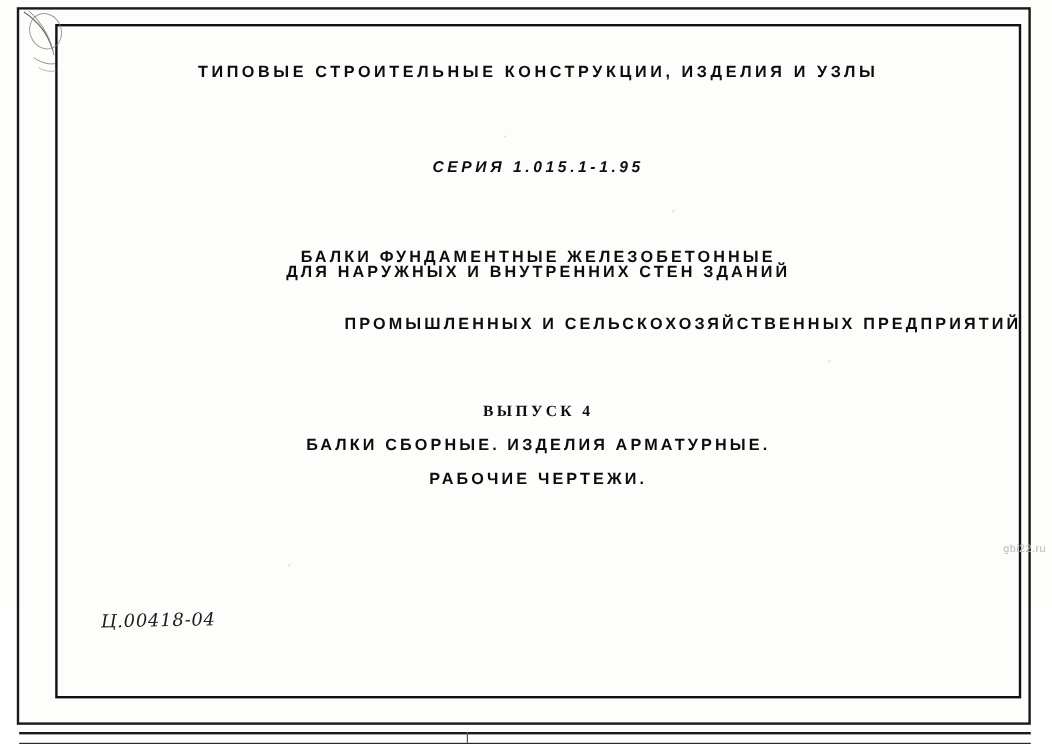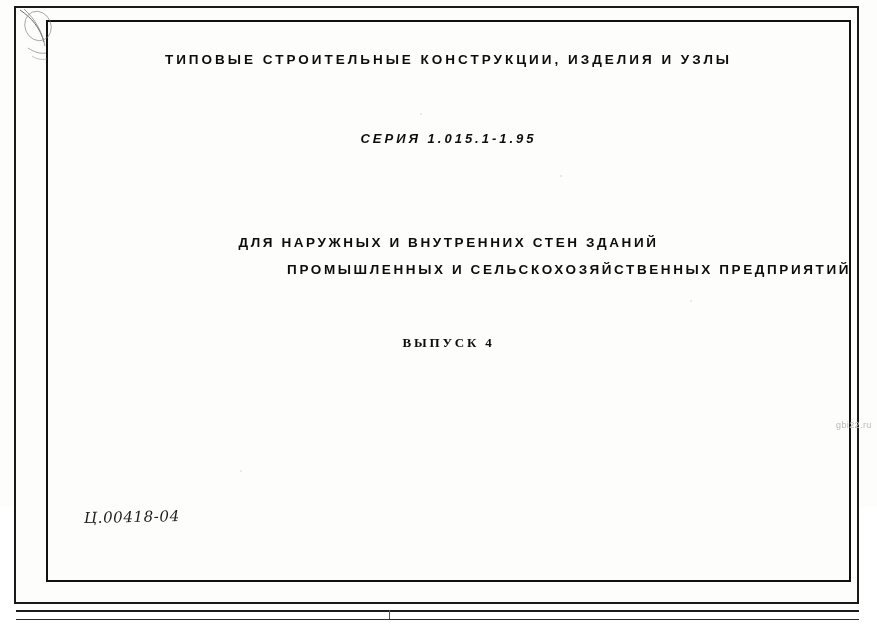--- a/index.html
+++ b/index.html
@@ -110,21 +110,21 @@
     letter-spacing: 2.8px;
   }
   .t-sub {
     font-size: 13.5px;
     letter-spacing: 2.6px;
   }
 
   #line-title   { top: 52px; }
   #line-series  { top: 131px; font-style: italic; }
   #line-b1      { top: 206px; }
-  #line-b2      { top: 235px; }
+  #line-b2      { top: 219px; }
   #line-b3      { top: 262px; text-align: right; }
   #line-issue   { top: 335px; font-family: Liberation Serif, serif; }
   #line-s1      { top: 363px; }
   #line-s2      { top: 391px; }
 
   
   #hand-code {
     position: absolute;
     left: 84px;
     top: 509px;
@@ -135,21 +135,21 @@
     color: #1c1c1c;
     transform: rotate(-1.2deg);
     transform-origin: left center;
     white-space: pre;
   }
 
   
   #watermark {
     position: absolute;
     left: 836px;
-    top: 420px;
+    top: 452px;
     font-size: 9px;
     letter-spacing: 0.4px;
     color: #b9b9b9;
     white-space: pre;
     text-align: center;
   }
 
   
   .speck {
     position: absolute;
@@ -174,28 +174,31 @@
       <ellipse cx="20" cy="18" rx="13" ry="15" stroke="#777" stroke-width="0.8" fill="none" transform="rotate(-22 20 18)"></ellipse>
       <path d="M10 40 C 16 44, 22 46, 28 45" stroke="#666" stroke-width="0.8" fill="none"></path>
       <path d="M14 48 C 18 51, 23 52, 29 51" stroke="#888" stroke-width="0.7" fill="none"></path>
     </svg>
   </div>
 
   <div class="txt t-main" id="line-title">ТИПОВЫЕ СТРОИТЕЛЬНЫЕ КОНСТРУКЦИИ, ИЗДЕЛИЯ И УЗЛЫ</div>
 
   <div class="txt t-series" id="line-series">СЕРИЯ 1.015.1-1.95</div>
 
+  <div class="txt t-block" id="line-b1">БАЛКИ ФУНДАМЕНТНЫЕ ЖЕЛЕЗОБЕТОННЫЕ</div>
 
   <div class="txt t-block" id="line-b2">ДЛЯ НАРУЖНЫХ И ВНУТРЕННИХ СТЕН ЗДАНИЙ</div>
 
   <div class="txt t-block" id="line-b3">ПРОМЫШЛЕННЫХ И СЕЛЬСКОХОЗЯЙСТВЕННЫХ ПРЕДПРИЯТИЙ</div>
 
   <div class="txt t-issue" id="line-issue">ВЫПУСК 4</div>
 
-
+  <div class="txt t-sub" id="line-s1">БАЛКИ СБОРНЫЕ. ИЗДЕЛИЯ АРМАТУРНЫЕ.</div>
+
+  <div class="txt t-sub" id="line-s2">РАБОЧИЕ ЧЕРТЕЖИ.</div>
 
   <div id="hand-code">Ц.00418-04</div>
 
   <div id="watermark">gbi22.ru</div>
 
   <div id="bottom-rule-1"></div>
   <div id="bottom-rule-2"></div>
   <div id="bottom-tick"></div>
 
   <div class="speck" style="left:420px; top:113px; width:2px; height:2px;"></div>

